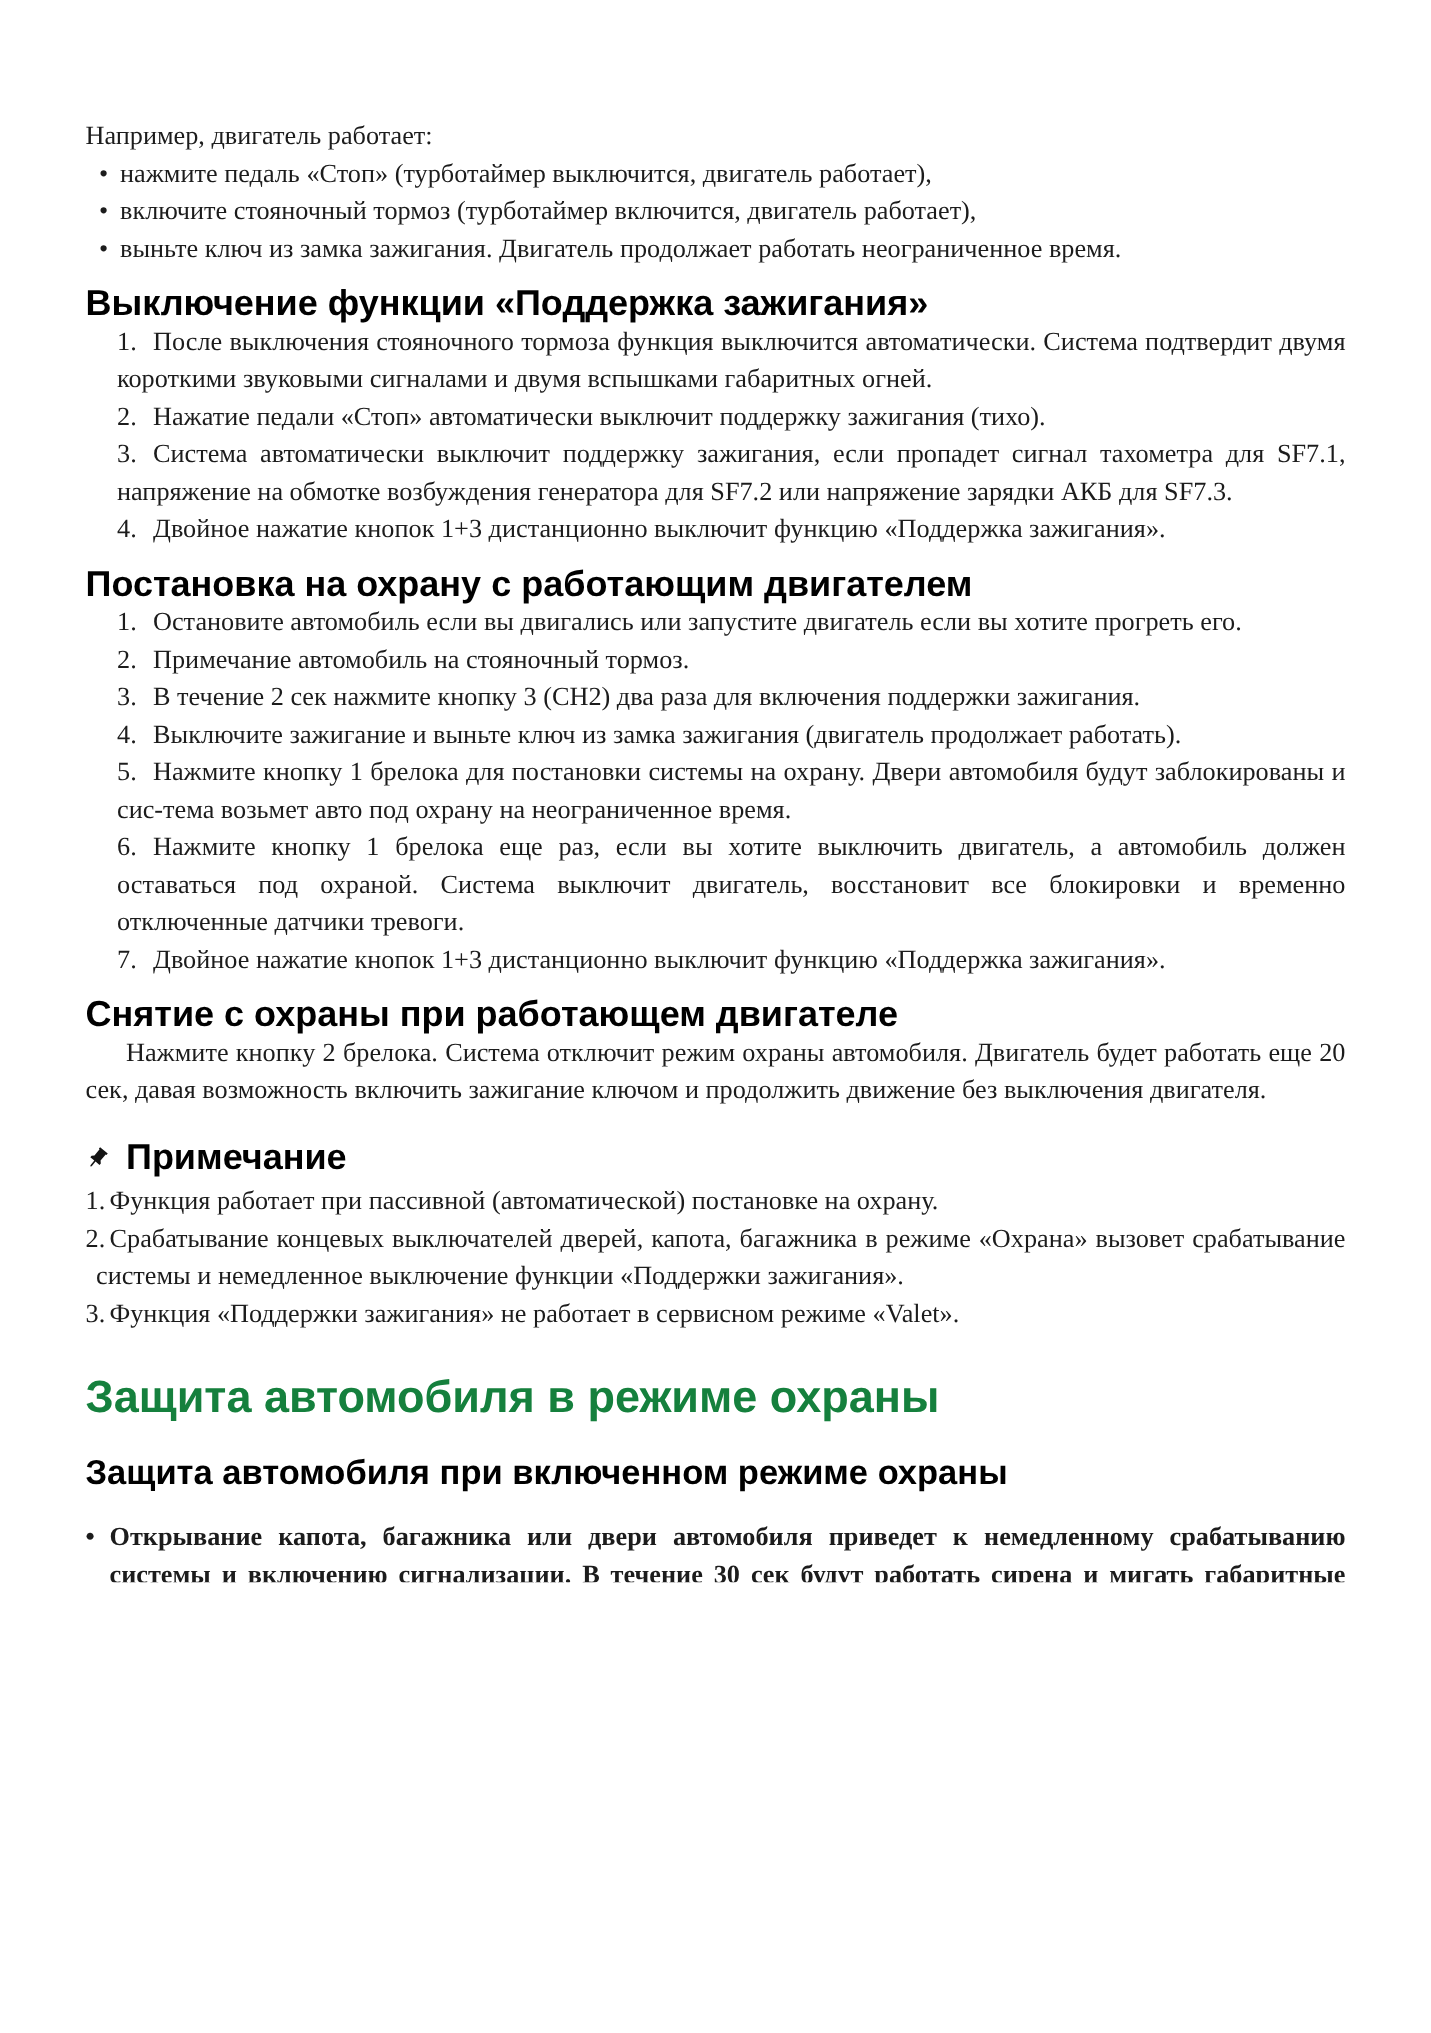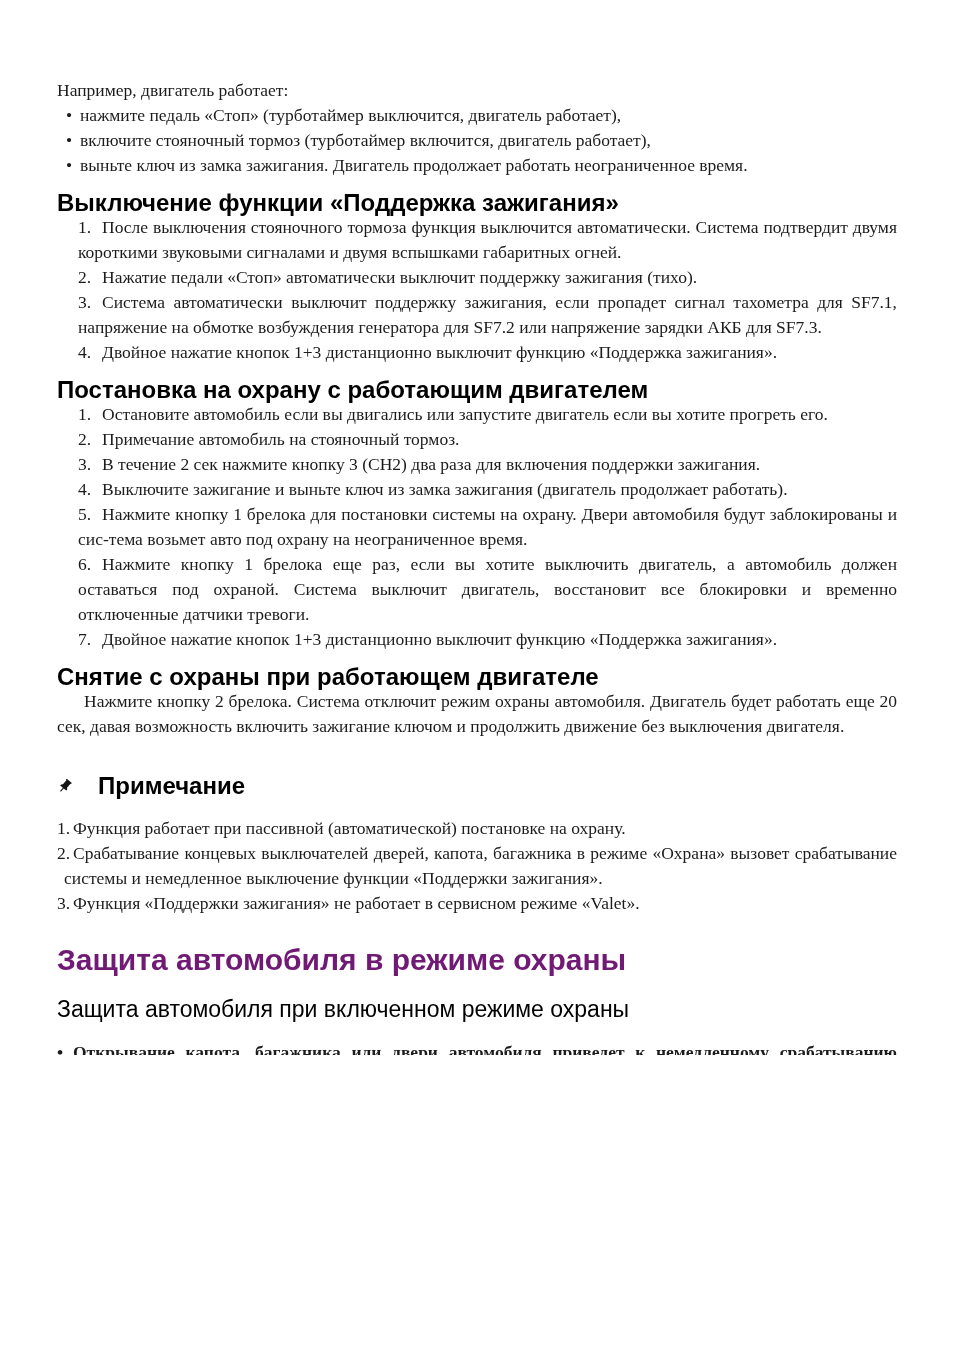--- a/index.html
+++ b/index.html
@@ -51,21 +51,21 @@
   }
 
   .para-indent{margin:0;text-indent:27px;}
 
   .note-heading{
     display:flex;
     align-items:center;
     gap:7px;
     margin:16px 0 0 0;
   }
-  .note-heading h3{margin:18px;}
+  .note-heading h3{margin:4px;}
   .pin{
     display:inline-block;
     width:16px;height:16px;
     transform:rotate(40deg);
     flex:0 0 auto;
   }
   .pin svg{display:block;width:16px;height:16px;}
 
   .note-list{counter-reset:n;}
   .note-list li{
@@ -80,26 +80,26 @@
     width:16px;
     text-indent:0;
   }
 
   h1.chapter-title{
     font-family:"Liberation Sans","DejaVu Sans",sans-serif;
     font-weight:700;
     font-size:30px;
     line-height:36px;
     margin:26px 0 0 0;
-    color:#701a75;
+    color:#15803d;
     text-align:left;
   }
   h2.chapter-subtitle{
     font-family:"Liberation Sans","DejaVu Sans",sans-serif;
-    font-weight:400;
+    font-weight:700;
     font-size:23px;
     line-height:28px;
     margin:17px 0 0 0;
     color:#000;
     text-align:left;
   }
 
   .chapter-bullets{margin-top:17px;font-weight:bold;}
   .chapter-bullets li{
     position:relative;

